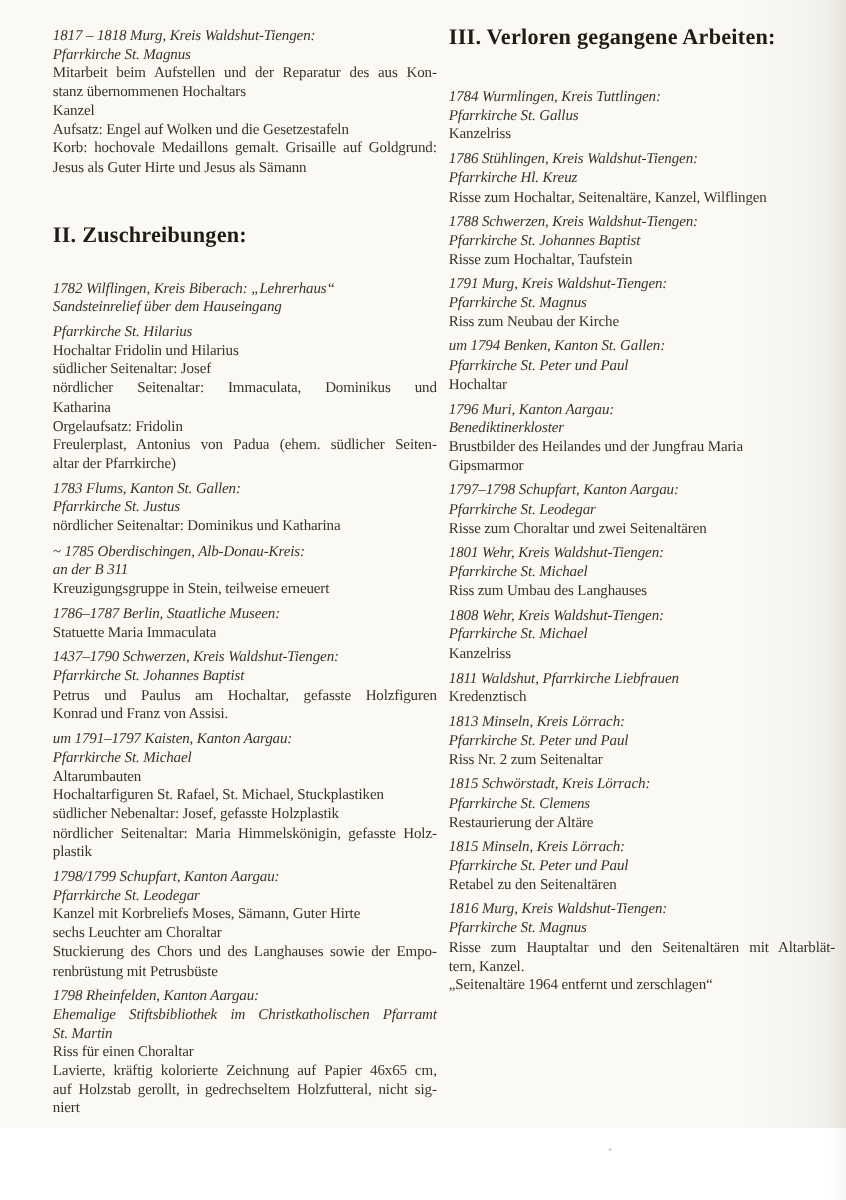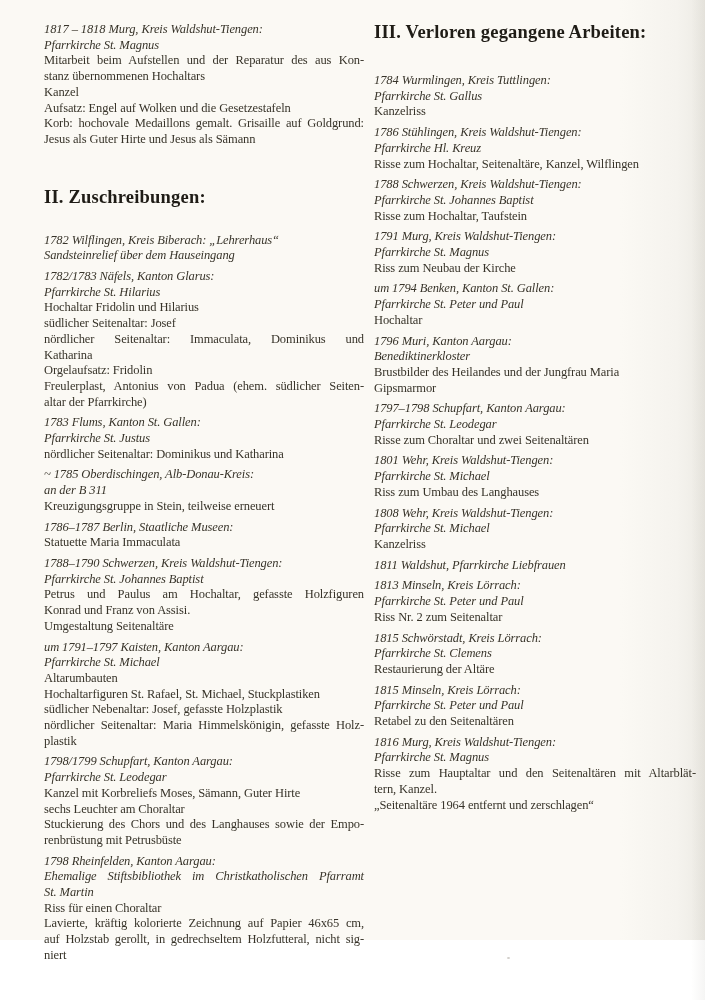--- a/index.html
+++ b/index.html
@@ -87,23 +87,20 @@
         <div class="entry">
           <div class="para italic">
             <div class="line">1782 Wilflingen, Kreis Biberach: „Lehrerhaus“</div>
           </div>
           <div class="para italic">
             <div class="line">Sandsteinrelief über dem Hauseingang</div>
           </div>
         </div>
         <div class="entry">
           <div class="para italic">
-            <div class="line">1782/1783 Näfels, Kanton Glarus:</div>
-          </div>
-          <div class="para italic">
             <div class="line">Pfarrkirche St. Hilarius</div>
           </div>
           <div class="para">
             <div class="line">Hochaltar Fridolin und Hilarius</div>
           </div>
           <div class="para">
             <div class="line">südlicher Seitenaltar: Josef</div>
           </div>
           <div class="para">
             <div class="line just">nördlicher Seitenaltar: Immaculata, Dominikus und</div>
@@ -142,31 +139,28 @@
         <div class="entry">
           <div class="para italic">
             <div class="line">1786–1787 Berlin, Staatliche Museen:</div>
           </div>
           <div class="para">
             <div class="line">Statuette Maria Immaculata</div>
           </div>
         </div>
         <div class="entry">
           <div class="para italic">
-            <div class="line">1788–1790 Schwerzen, Kreis Waldshut-Tiengen:</div>
+            <div class="line">1437–1790 Schwerzen, Kreis Waldshut-Tiengen:</div>
           </div>
           <div class="para italic">
             <div class="line">Pfarrkirche St. Johannes Baptist</div>
           </div>
           <div class="para">
             <div class="line just">Petrus und Paulus am Hochaltar, gefasste Holzfiguren</div>
             <div class="line">Konrad und Franz von Assisi.</div>
-          </div>
-          <div class="para">
-            <div class="line">Umgestaltung Seitenaltäre</div>
           </div>
         </div>
         <div class="entry">
           <div class="para italic">
             <div class="line">um 1791–1797 Kaisten, Kanton Aargau:</div>
           </div>
           <div class="para italic">
             <div class="line">Pfarrkirche St. Michael</div>
           </div>
           <div class="para">
@@ -323,20 +317,23 @@
             <div class="line">Pfarrkirche St. Michael</div>
           </div>
           <div class="para">
             <div class="line">Kanzelriss</div>
           </div>
         </div>
         <div class="entry">
           <div class="para italic">
             <div class="line">1811 Waldshut, Pfarrkirche Liebfrauen</div>
           </div>
+          <div class="para">
+            <div class="line">Kredenztisch</div>
+          </div>
         </div>
         <div class="entry">
           <div class="para italic">
             <div class="line">1813 Minseln, Kreis Lörrach:</div>
           </div>
           <div class="para italic">
             <div class="line">Pfarrkirche St. Peter und Paul</div>
           </div>
           <div class="para">
             <div class="line">Riss Nr. 2 zum Seitenaltar</div>

